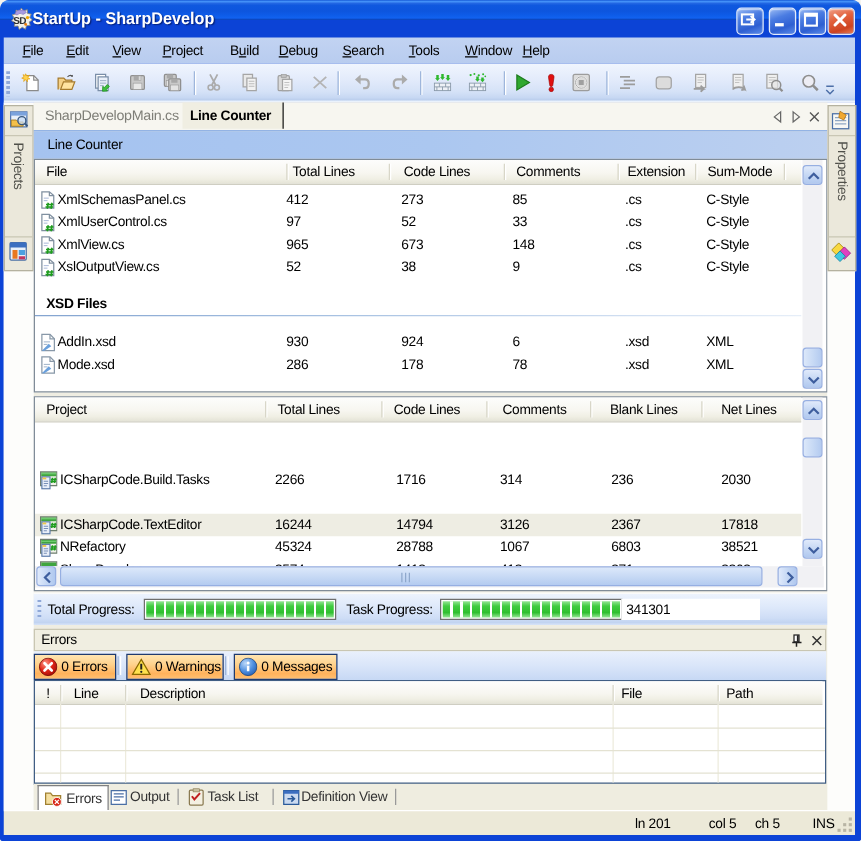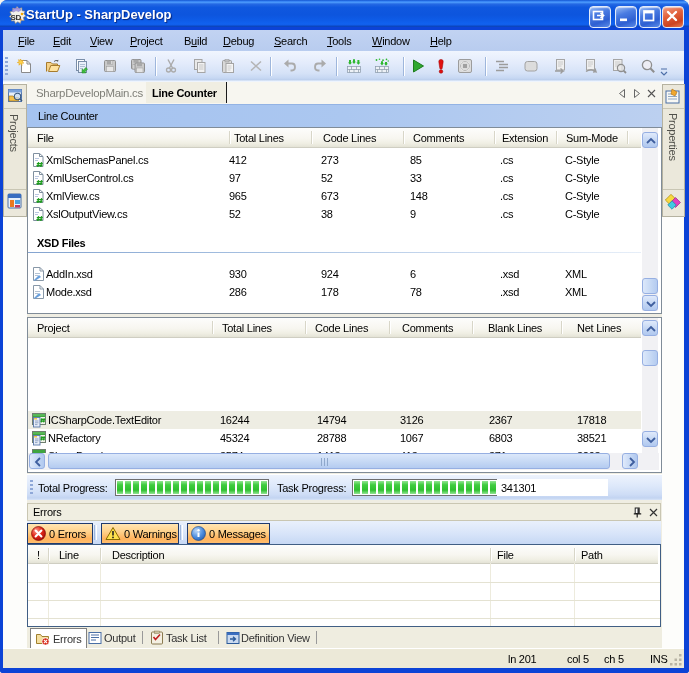--- a/index.html
+++ b/index.html
@@ -1,18 +1,18 @@
 <!DOCTYPE html>
 <html><head><meta charset="utf-8">
 <style>
 html,body{margin:0;padding:0;}
 body{width:689px;height:673px;position:relative;overflow:hidden;
   font-family:"Liberation Sans",sans-serif;font-size:11px;color:#000;background:#F6F4EE;letter-spacing:-0.25px;}
 .a{position:absolute;}
-#title{left:0;top:0;width:689px;height:27px;border-radius:7px 7px 0 0;
+#title{left:0;top:0;width:689px;height:16px;border-radius:7px 7px 0 0;
  background:linear-gradient(180deg,#1254D0 0%,#3784F4 5%,#4997FA 9%,#2569E4 15%,#0F58DF 27%,#0D55DE 55%,#0E5CE8 76%,#1162F0 90%,#0D4CCC 96%,#0B40B2 100%);}
 #title .txt{left:26px;top:0;height:30px;line-height:30px;color:#fff;font-size:13.5px;font-weight:bold;display:inline-block;transform:scaleX(.96);transform-origin:0 50%;
  text-shadow:1px 1px 1px rgba(0,20,90,.75);letter-spacing:0;}
 .tbtn{top:6px;width:20px;height:20px;border-radius:4px;border:1px solid #E3EBFA;
  background:linear-gradient(160deg,#9BBCF4 0%,#4A7CE2 35%,#2E5FD2 70%,#5C8CE8 100%);
  box-shadow:inset 0 1px 1px rgba(255,255,255,.6);}
 #bclose{background:linear-gradient(160deg,#F0A088 0%,#E2613C 40%,#CE4320 75%,#E88055 100%);}
 #menu{left:3px;top:30px;width:681px;height:21px;background:linear-gradient(180deg,#C2D3F2,#B8CCEF);}
 #menu span{position:absolute;top:0;height:21px;line-height:22px;}
 u{text-decoration:underline;}
@@ -115,21 +115,21 @@
 <div class="a" id="menu">
   <span style="left:15px"><u>F</u>ile</span>
   <span style="left:50px"><u>E</u>dit</span>
   <span style="left:87px"><u>V</u>iew</span>
   <span style="left:127px"><u>P</u>roject</span>
   <span style="left:181px">B<u>u</u>ild</span>
   <span style="left:220px"><u>D</u>ebug</span>
   <span style="left:271px"><u>S</u>earch</span>
   <span style="left:324px"><u>T</u>ools</span>
   <span style="left:369px"><u>W</u>indow</span>
-  <span style="left:427px"><u>H</u>elp</span>
+  <span style="left:415px"><u>H</u>elp</span>
 </div>
 <div class="a" id="tools"></div>
 <div class="a grip"></div>
 <svg class="a ticon" style="left:17px" viewBox="0 0 16 16">
     <path d="M4.5 2.5 H10 L13.5 6 V14.5 H4.5 Z" fill="#fff" stroke="#8A8A8A"></path>
     <path d="M10 2.5 V6 H13.5" fill="none" stroke="#8A8A8A"></path>
     <path d="M3.5 1 l1 1.8 2-.6 -1.2 1.7 1.6 1.2 -2.1.2 .2 2.1 -1.5-1.6 -1.6 1.4 .4-2.1 -2-.6 1.9-.9 -.8-1.9 1.9.7 Z" fill="#FFD34E" stroke="#E09A00" stroke-width=".5"></path>
   </svg>
 <svg class="a ticon" style="left:45px" viewBox="0 0 16 16">
     <path d="M1.5 13.5 V4.5 H6 L7.5 6 H12.5 V7.5" fill="#F5D187" stroke="#A67B2D"></path>
@@ -430,20 +430,39 @@
           <span style="left:287px">Code Lines</span>
           <span style="left:374px">Comments</span>
           <span style="left:460px">Blank Lines</span>
           <span style="left:549px">Net Lines</span>
       <div class="hsep" style="left:184px"></div>
           <div class="hsep" style="left:277px"></div>
           <div class="hsep" style="left:361px"></div>
           <div class="hsep" style="left:444px"></div>
           <div class="hsep" style="left:533px"></div>
     </div>
+    <div class="trow" style="left:0;top:57px;width:613px">
+          <svg class="fi" style="left:3px" width="15" height="16" viewBox="0 0 15 16">
+            <rect x="1.5" y="1.5" width="13" height="11" fill="#F2F2EA" stroke="#6E7E6E"></rect>
+            <rect x="2" y="2" width="12" height="3" fill="#3FA53F"></rect>
+            <path d="M2 3 h12" stroke="#7FD77F" stroke-width=".8"></path>
+            <rect x="2.5" y="5.5" width="6.5" height="9.5" fill="#E9EFF9" stroke="#5878A8" stroke-width=".9"></rect>
+            <rect x="3" y="6" width="3" height="1.5" fill="#F2C84A"></rect>
+            <path d="M4 9 h3.5 M4 10.8 h3.5 M4 12.6 h2.5" stroke="#7890B8" stroke-width=".8"></path>
+            <g stroke="#1E9C1E" stroke-width="1.2" fill="none">
+              <path d="M11 6.2 L10.4 10.4 M13.2 6.2 L12.6 10.4 M9.7 7.5 H14.2 M9.4 9.1 H13.9"></path>
+            </g>
+          </svg>
+          <span style="left:20px">ICSharpCode.Build.Tasks</span>
+          <span style="left:192px">2266</span>
+          <span style="left:289px">1716</span>
+          <span style="left:372px">314</span>
+          <span style="left:461px">236</span>
+          <span style="left:549px">2030</span>
+        </div>
     <div class="trow" style="left:0;top:93px;width:613px;background:#EEEDE3">
           <svg class="fi" style="left:3px" width="15" height="16" viewBox="0 0 15 16">
             <rect x="1.5" y="1.5" width="13" height="11" fill="#F2F2EA" stroke="#6E7E6E"></rect>
             <rect x="2" y="2" width="12" height="3" fill="#3FA53F"></rect>
             <path d="M2 3 h12" stroke="#7FD77F" stroke-width=".8"></path>
             <rect x="2.5" y="5.5" width="6.5" height="9.5" fill="#E9EFF9" stroke="#5878A8" stroke-width=".9"></rect>
             <rect x="3" y="6" width="3" height="1.5" fill="#F2C84A"></rect>
             <path d="M4 9 h3.5 M4 10.8 h3.5 M4 12.6 h2.5" stroke="#7890B8" stroke-width=".8"></path>
             <g stroke="#1E9C1E" stroke-width="1.2" fill="none">
               <path d="M11 6.2 L10.4 10.4 M13.2 6.2 L12.6 10.4 M9.7 7.5 H14.2 M9.4 9.1 H13.9"></path>

